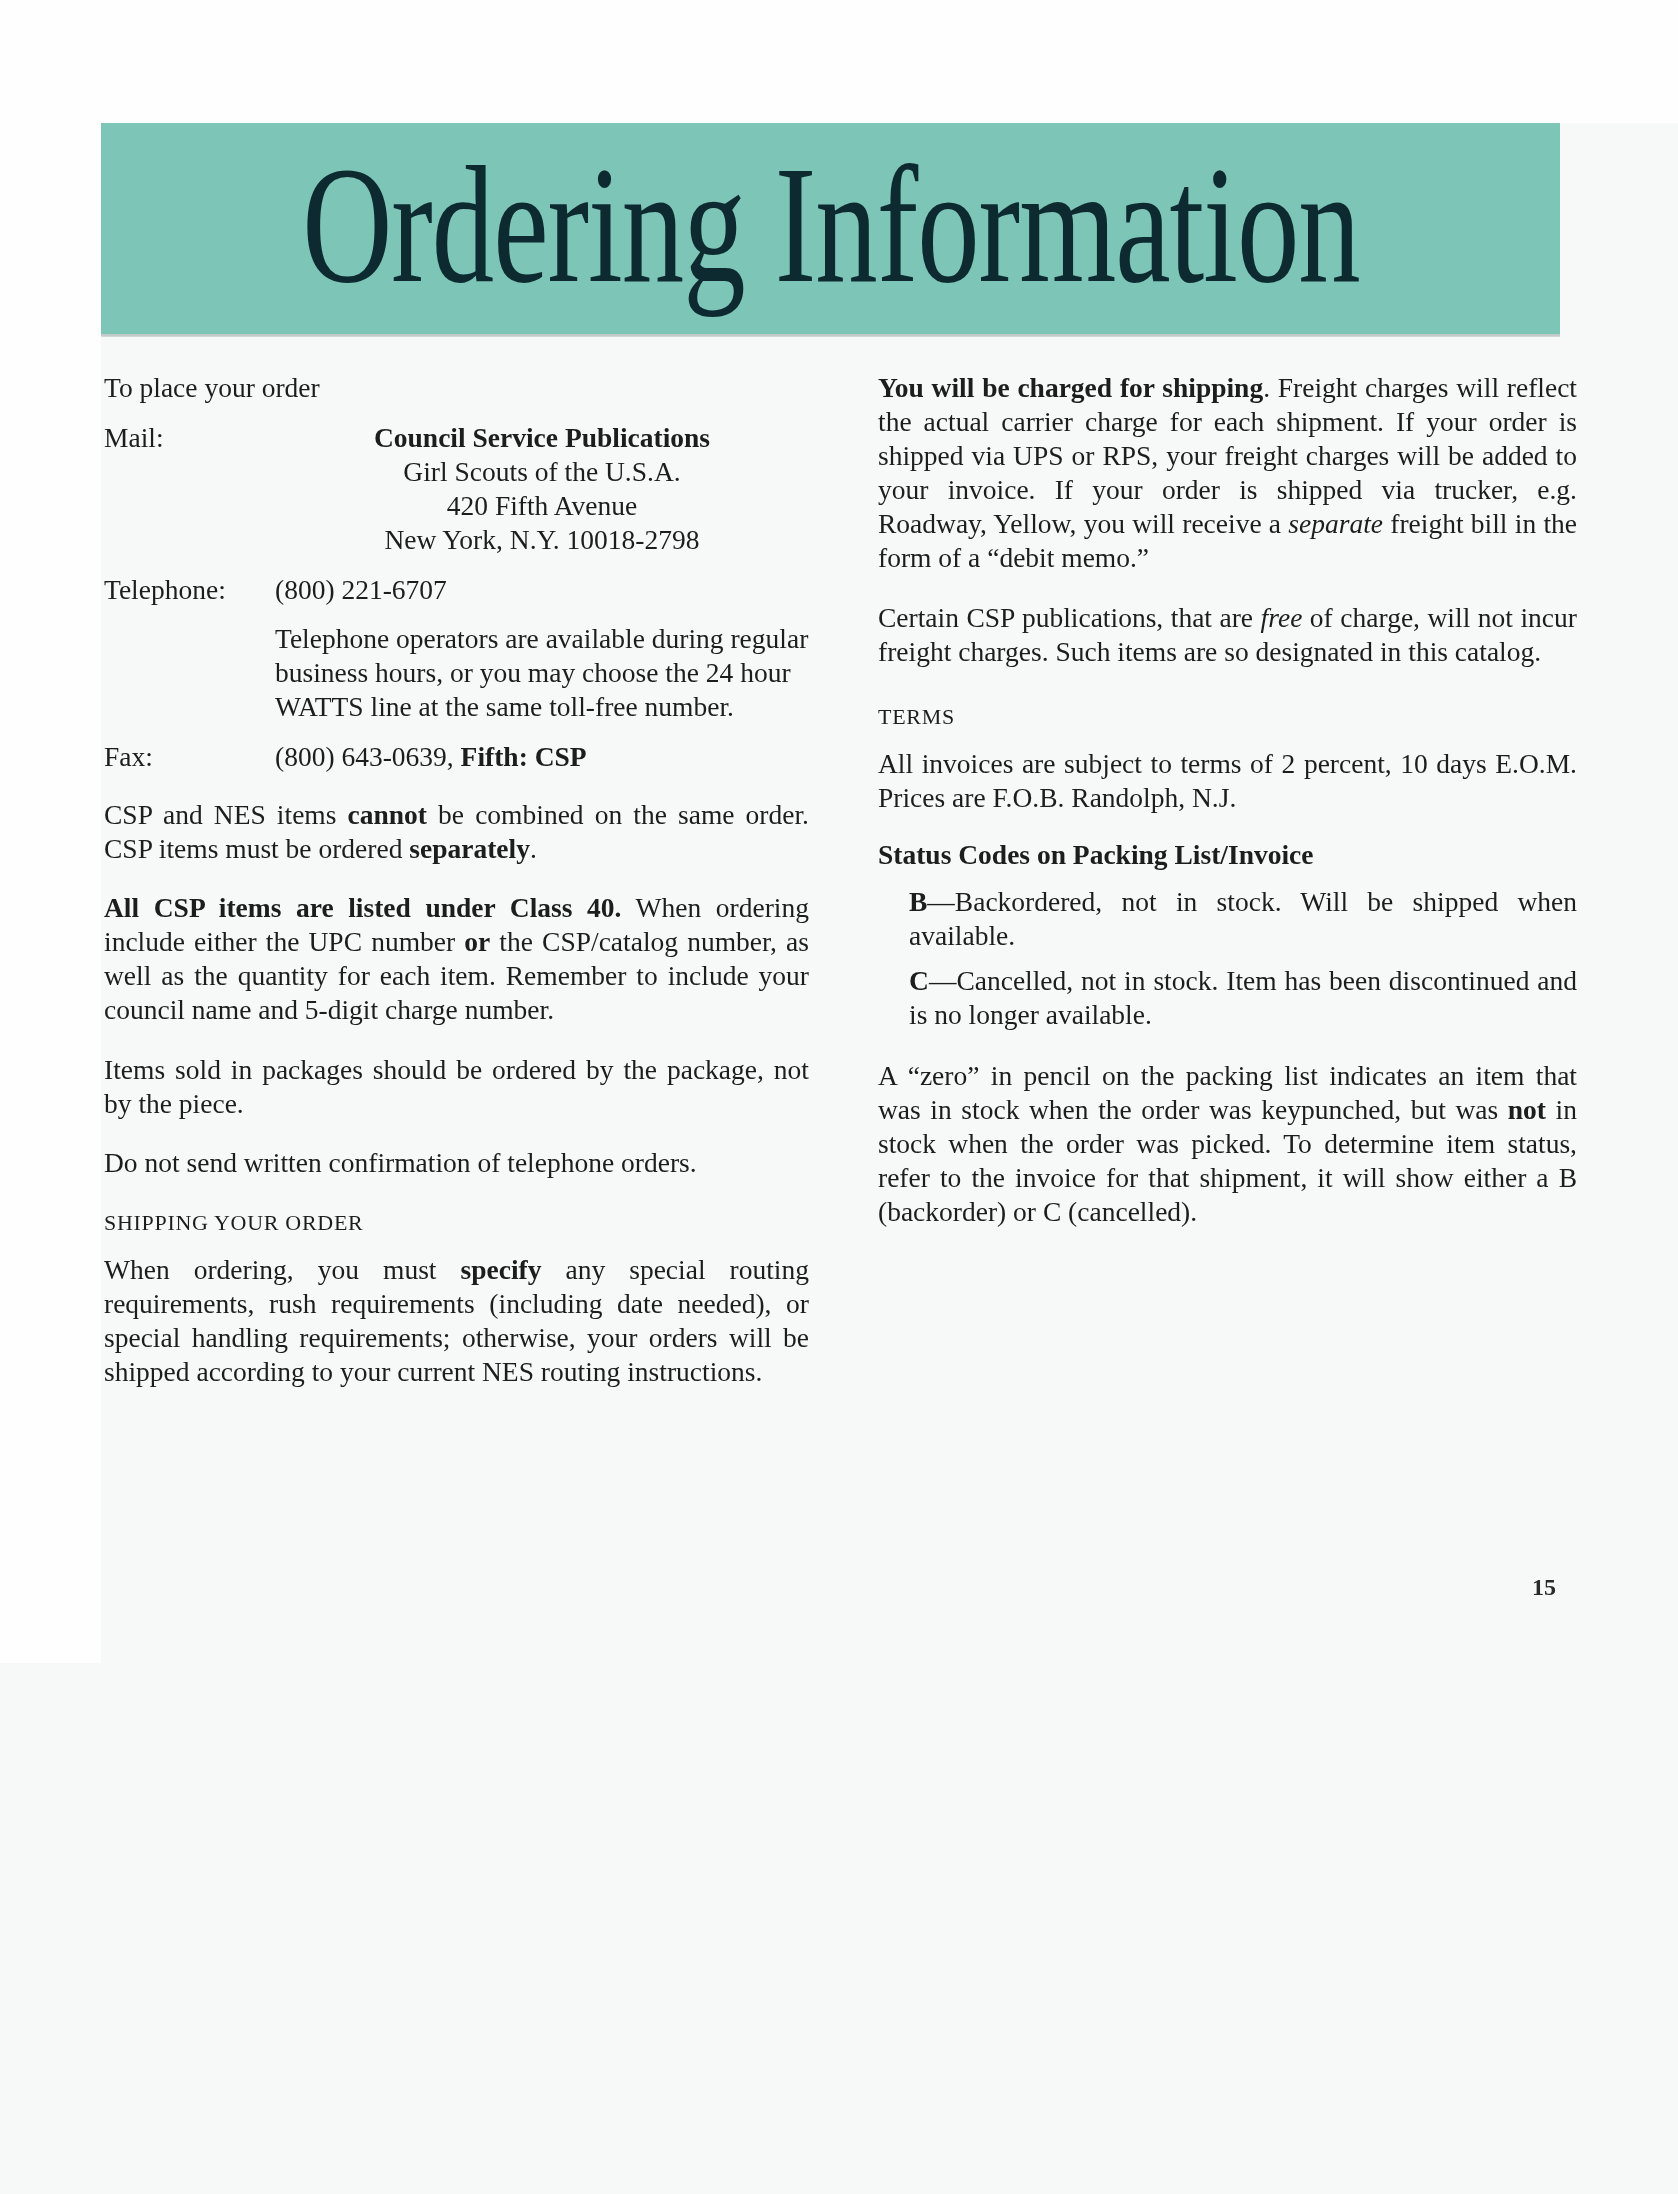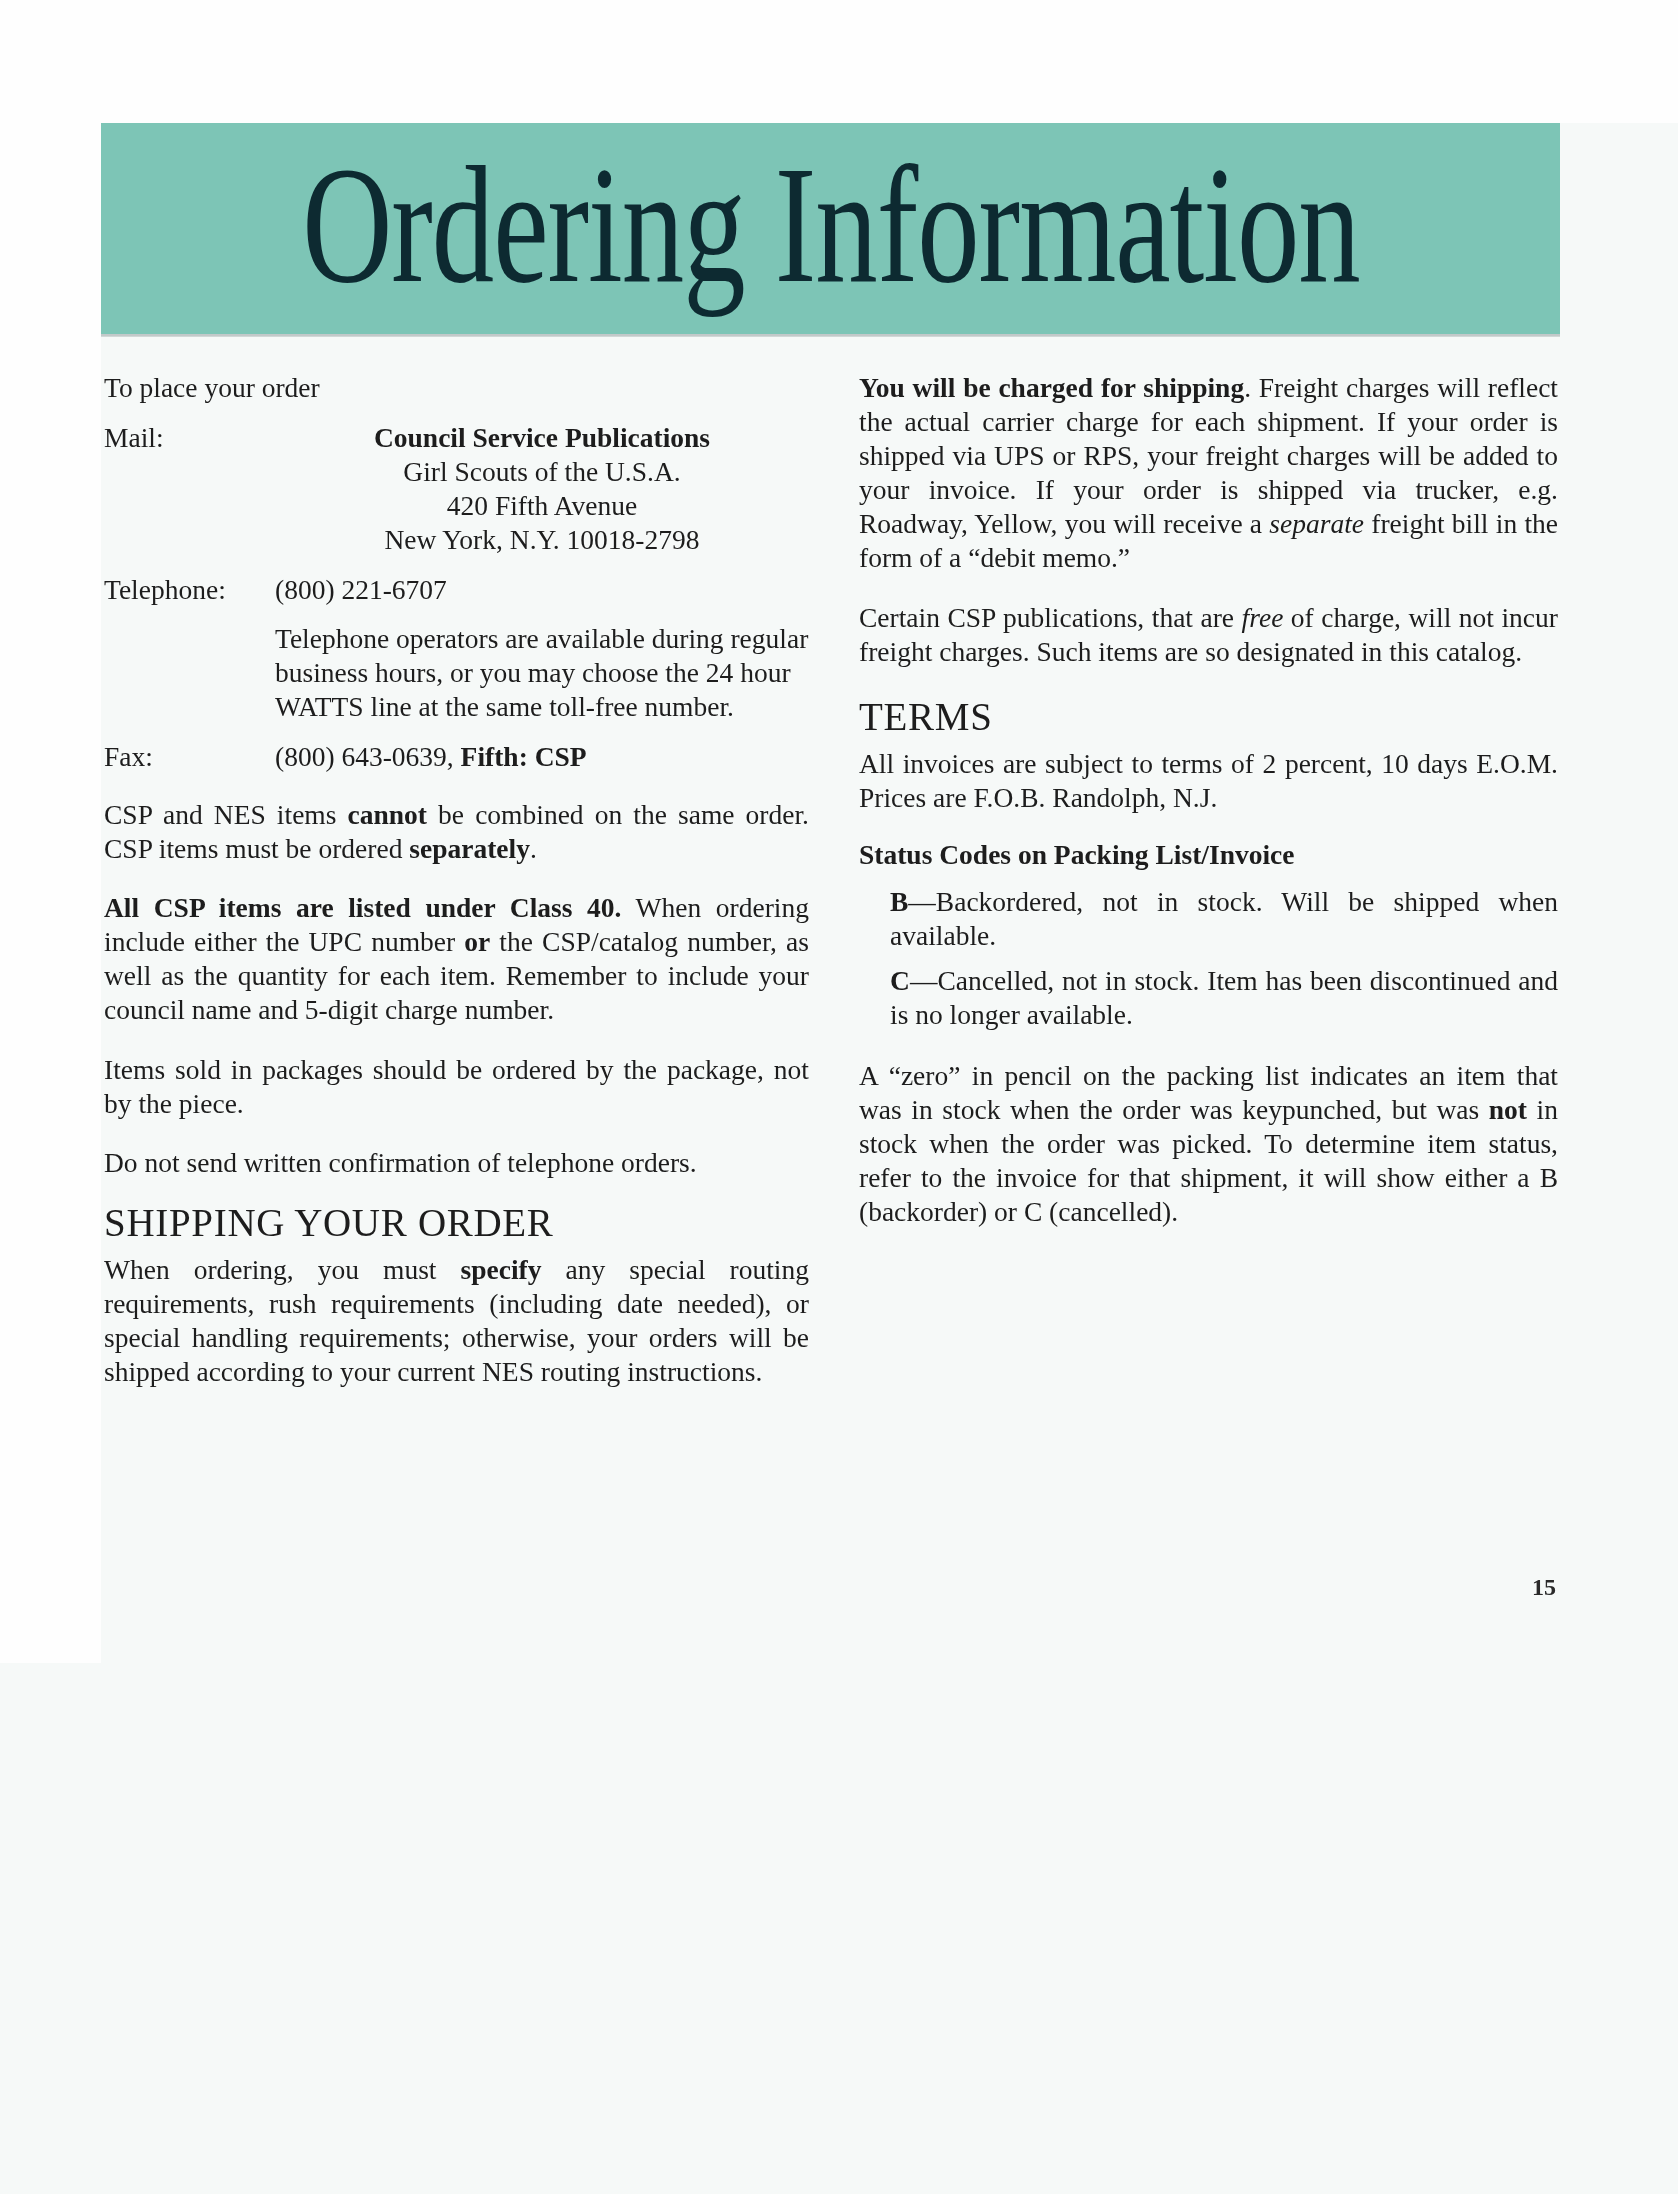--- a/index.html
+++ b/index.html
@@ -52,21 +52,21 @@
     color: var(--banner-text);
     transform: scaleX(0.78) scaleY(1.04) translateY(-4px);
     white-space: nowrap;
     letter-spacing: -1.3px;
   }
   .content {
     position: absolute;
     left: 104px; top: 371px;
     width: 1455px;
     display: flex;
-    gap: 50px;
+    gap: 69px;
     color: var(--body-text);
     font-size: 27.5px;
     line-height: 34px;
   }
   .col { text-align: justify; }
   .col.left  { flex: 0 0 705px; }
   .col.right { flex: 0 0 699px; }
 
   .intro { text-align: left; margin-bottom: 16px; }
 
@@ -81,21 +81,21 @@
     margin-left: 171px;
     margin-top: 14.8px;
     text-align: left;
   }
   .fax-group { margin-bottom: 24px; }
 
   p.body-par { margin-bottom: 25.5px; }
   p.last { margin-bottom: 0; }
 
   h2.section-heading {
-    font-size: 39px;
+    font-size: 22px;
     font-weight: normal;
     letter-spacing: 0.7px;
     margin: 2.7px 0 13.4px 0;
     text-align: left;
   }
   h3.sub-heading {
     font-size: 27.5px;
     font-weight: bold;
     margin: 0 0 13.4px 0;
     text-align: left;

